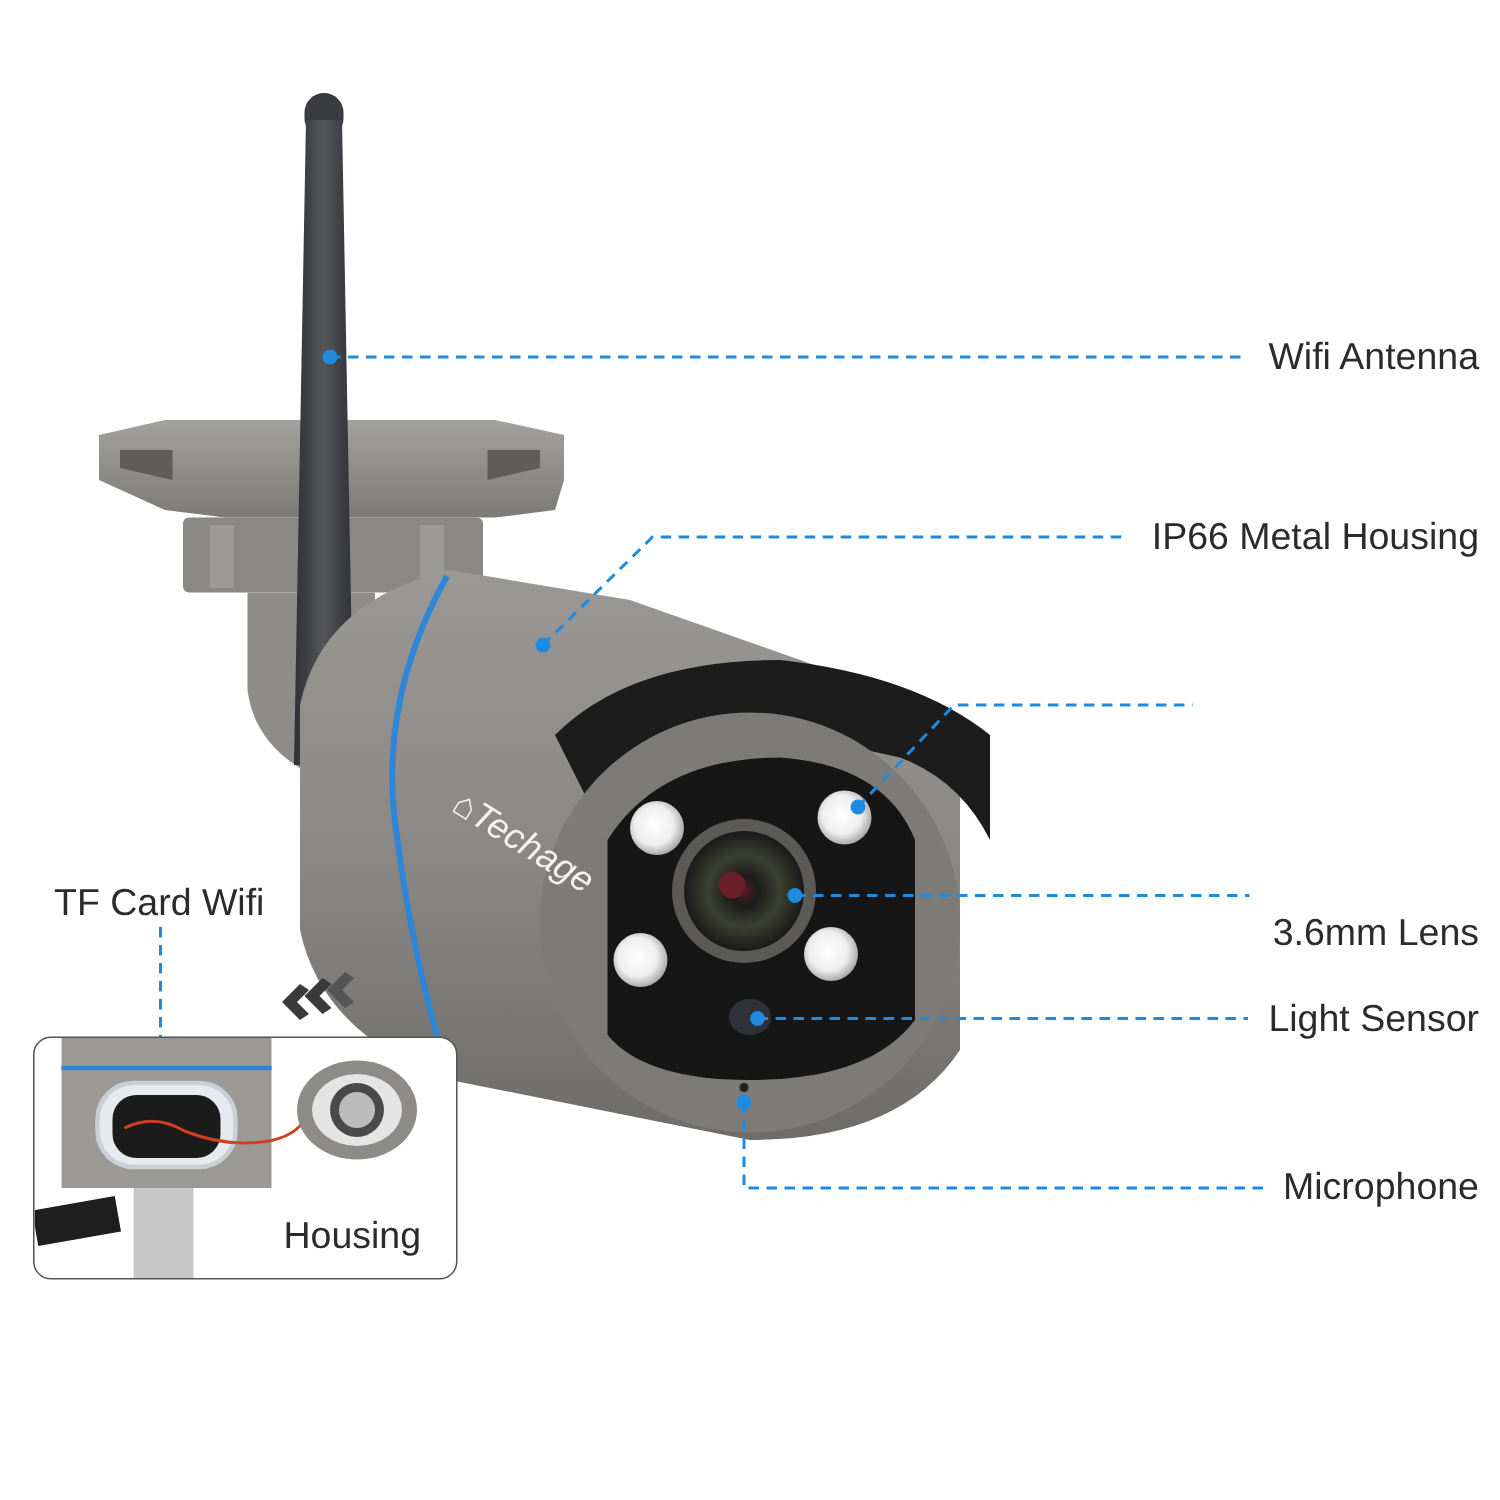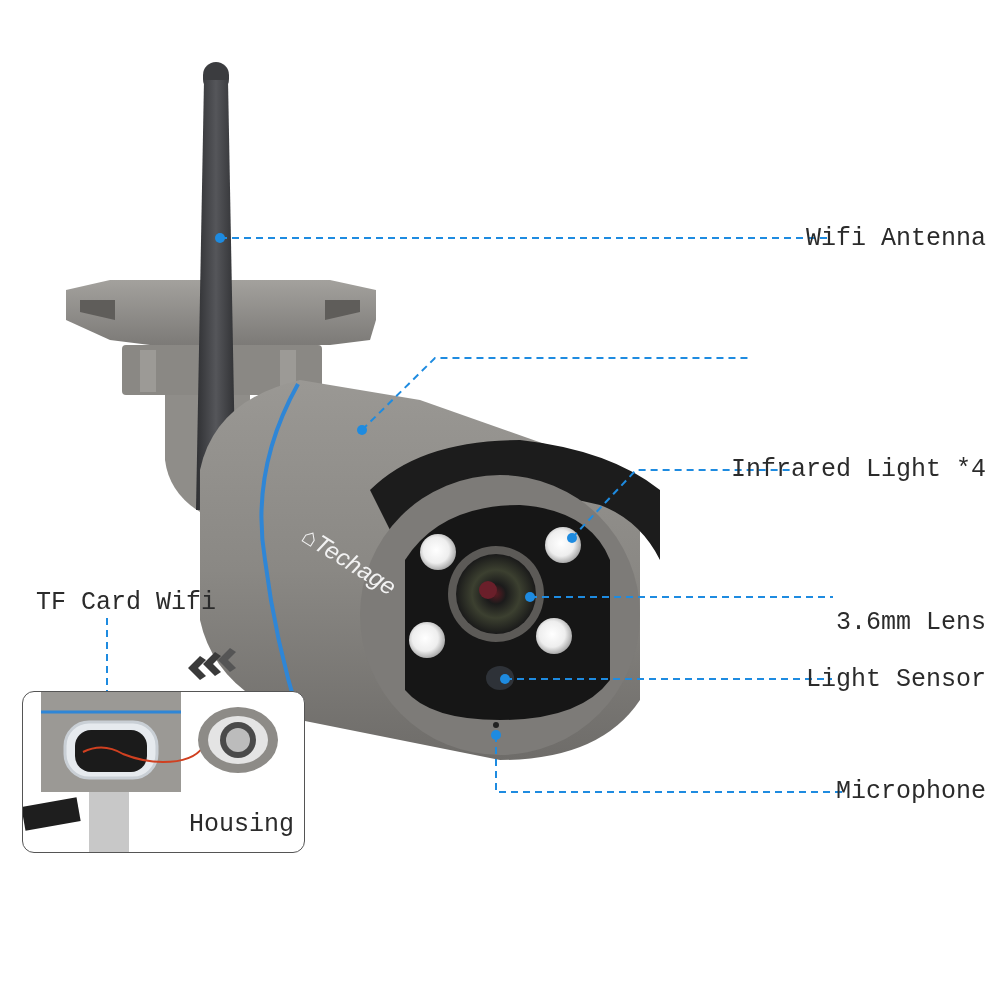--- a/index.html
+++ b/index.html
@@ -1,18 +1,18 @@
 <!DOCTYPE html>
 <html><head>
 <meta charset="utf-8">
 <style>
   html, body { margin:0; padding:0; background:#ffffff; }
   body { width:1000px; height:1000px; position:relative; overflow:hidden; font-family:"Liberation Sans", sans-serif; }
   #stage { position:absolute; left:0; top:0; width:1000px; height:1000px; }
-  .label { position:absolute; font-family:Liberation Mono, monospace; font-size:25px; color:#2b2b2b; white-space:nowrap; line-height:1; }
+  .label { position:absolute; font-family:Liberation Sans, sans-serif; font-size:25px; color:#2b2b2b; white-space:nowrap; line-height:1; }
   .label.right { right:14px; }
   .inset { position:absolute; left:22px; top:691px; width:281px; height:160px; border:1.5px solid #555; border-radius:12px; background:#fff; overflow:hidden; }
 </style>
 </head>
 <body>
 
 <div id="stage">
 
   <svg width="1000" height="1000" viewBox="0 0 1000 1000" style="position:absolute;left:0;top:0">
     <defs>
@@ -126,19 +126,19 @@
       <rect x="0" y="110" width="56" height="24" fill="#1e1e1e" transform="rotate(-10 28 122)"></rect>
 
       <ellipse cx="215" cy="48" rx="40" ry="33" fill="#8d8b87"></ellipse>
       <ellipse cx="215" cy="48" rx="30" ry="24" fill="#e4e4e4"></ellipse>
       <ellipse cx="215" cy="48" rx="18" ry="18" fill="#4a4a4a"></ellipse>
       <circle cx="215" cy="48" r="12" fill="#bcbcbc"></circle>
     </svg>
   </div>
 
   <div class="label right" style="top:226px">Wifi Antenna</div>
-  <div class="label right" style="top:457px">Infrared Light *4</div>
+  <div class="label right" style="top:346px">IP66 Metal Housing</div>
   <div class="label right" style="top:610px">3.6mm Lens</div>
   <div class="label right" style="top:667px">Light Sensor</div>
   <div class="label right" style="top:779px">Microphone</div>
   <div class="label" style="left:36px; top:590px">TF Card Wifi</div>
   <div class="label" style="left:189px; top:812px">Housing</div>
 </div>
 
 </body></html>

